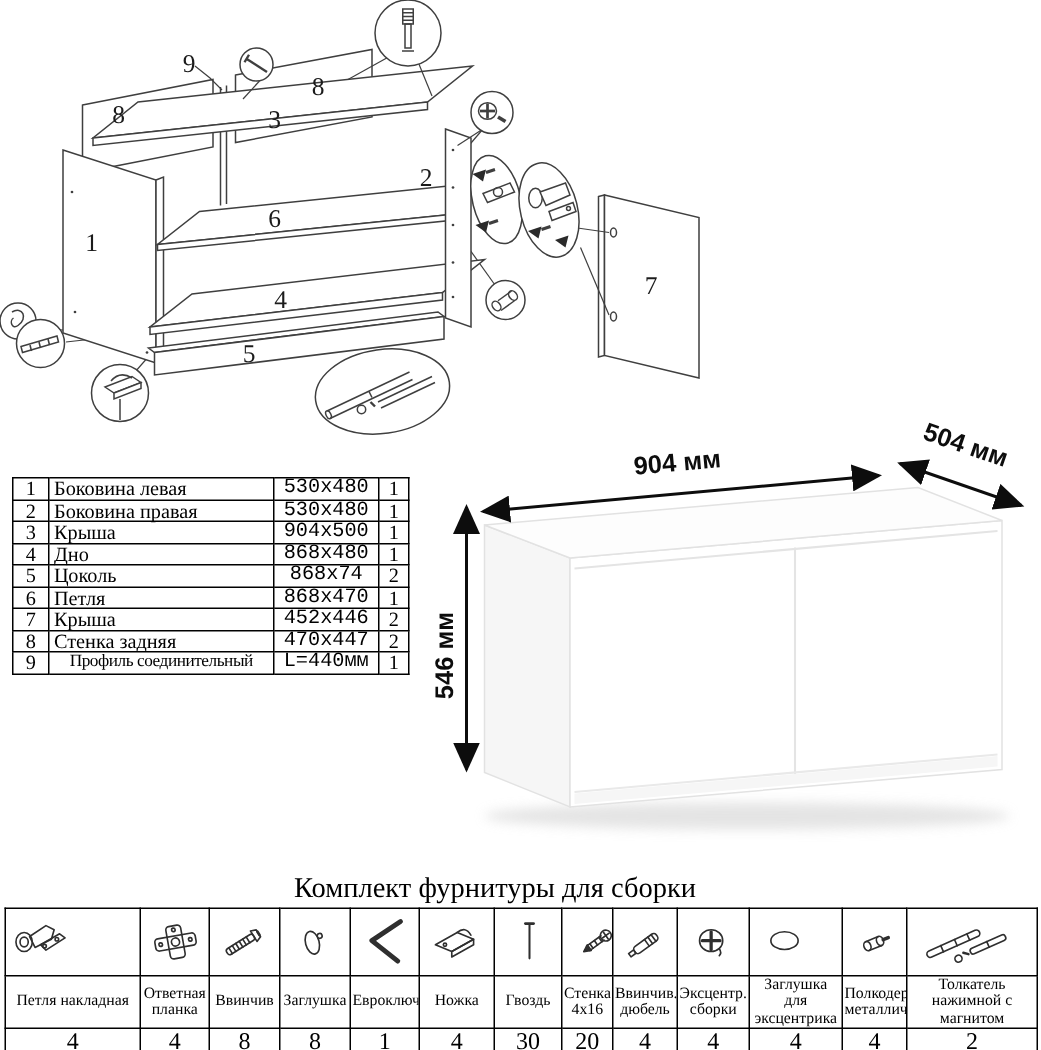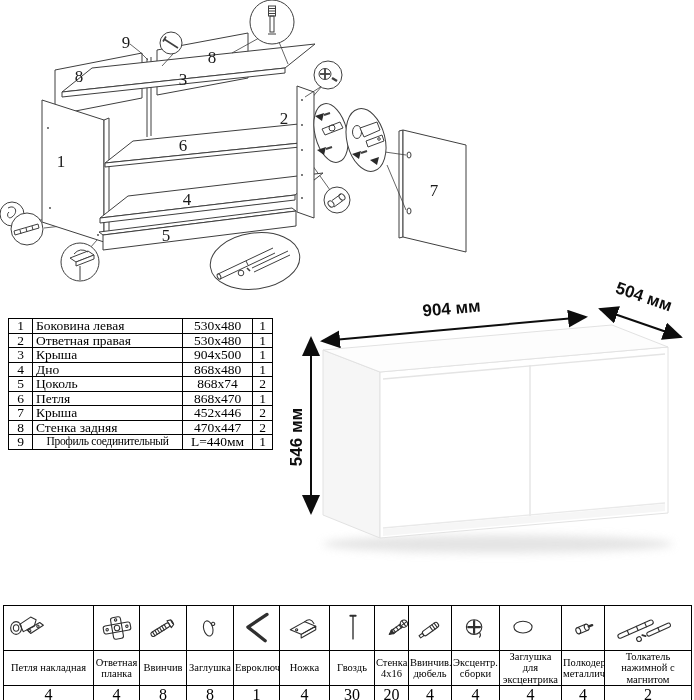--- a/index.html
+++ b/index.html
@@ -9,21 +9,21 @@
   .scene{position:absolute;left:0;top:0;}
   .plbl{font:17px "Liberation Serif",serif;fill:#1b1b1b;}
   .dim{font:700 17px "Liberation Sans",sans-serif;fill:#0d0d0d;}
 
   
   table.parts{position:absolute;left:8px;top:318px;border-collapse:collapse;
               font-family:"Liberation Serif",serif;font-size:13.5px;}
   table.parts td{border:1.5px solid #000;height:13.5px;line-height:13.5px;
                  padding:0 3px;white-space:nowrap;}
   table.parts td.c{text-align:center;padding:0 1px;}
-  table.parts td.sz{text-align:center;}
+  table.parts td.sz{text-align:center;font-family:Liberation Mono, monospace;}
   table.parts td.small{font-size:11.5px;letter-spacing:-0.3px;text-align:center;}
 
   
   .hw-title{position:absolute;left:0;top:582px;width:660px;text-align:center;
             font:19px "Liberation Serif",serif;}
   table.hw{position:absolute;left:3px;top:605px;width:688px;table-layout:fixed;
            border-collapse:collapse;font-family:"Liberation Serif",serif;}
   table.hw td{border:1.5px solid #000;text-align:center;vertical-align:middle;
               padding:0 1px;overflow:hidden;}
   tr.icons td{height:44px;}
@@ -257,21 +257,21 @@
       </colgroup>
     <tbody>
       <tr>
         <td class="c">1</td>
         <td>Боковина левая</td>
         <td class="sz">530x480</td>
         <td class="c">1</td>
       </tr>
       <tr>
         <td class="c">2</td>
-        <td>Ответная правая</td>
+        <td>Боковина правая</td>
         <td class="sz">530x480</td>
         <td class="c">1</td>
       </tr>
       <tr>
         <td class="c">3</td>
         <td>Крыша</td>
         <td class="sz">904x500</td>
         <td class="c">1</td>
       </tr>
       <tr>
@@ -306,20 +306,21 @@
       </tr>
       <tr>
         <td class="c">9</td>
         <td class="small">Профиль соединительный</td>
         <td class="sz">L=440мм</td>
         <td class="c">1</td>
       </tr>
     </tbody>
   </table>
 
+  <div class="hw-title">Комплект фурнитуры для сборки</div>
 
   <table class="hw">
     <colgroup>
       <col style="width:90px">
         <col style="width:46px">
         <col style="width:47px">
         <col style="width:47px">
       <col style="width:46px">
         <col style="width:50px">
         <col style="width:45px">

